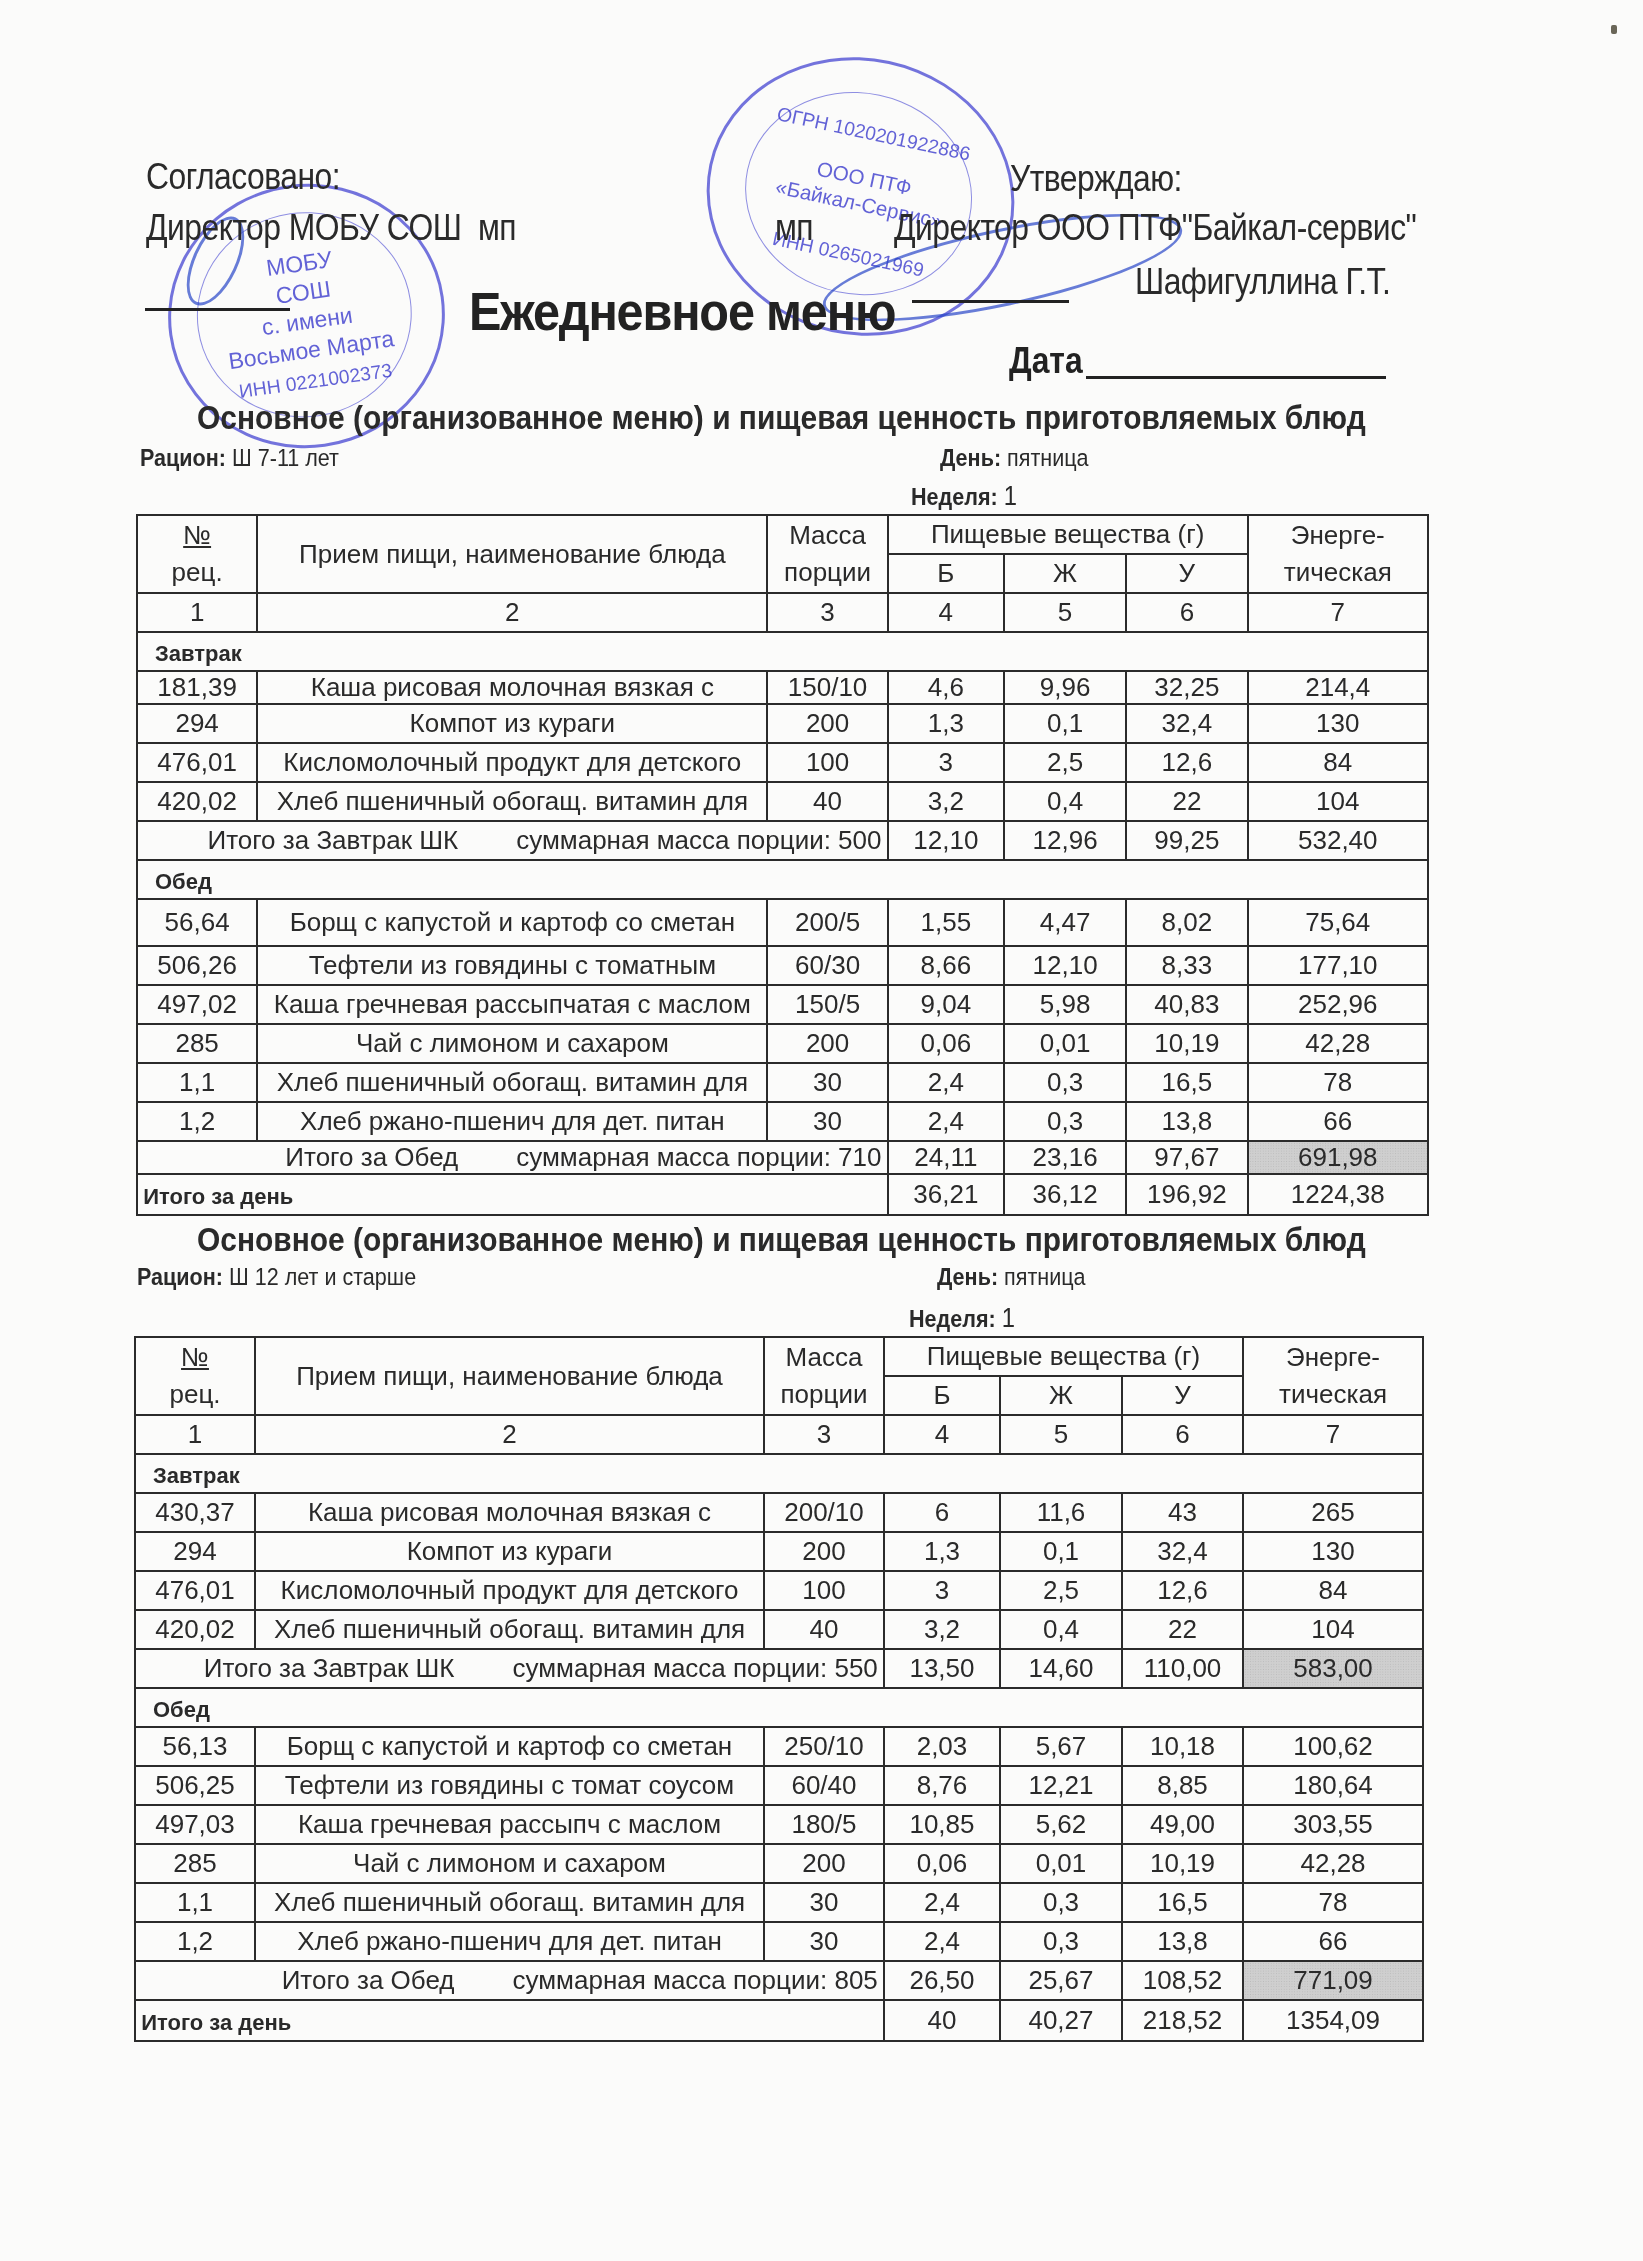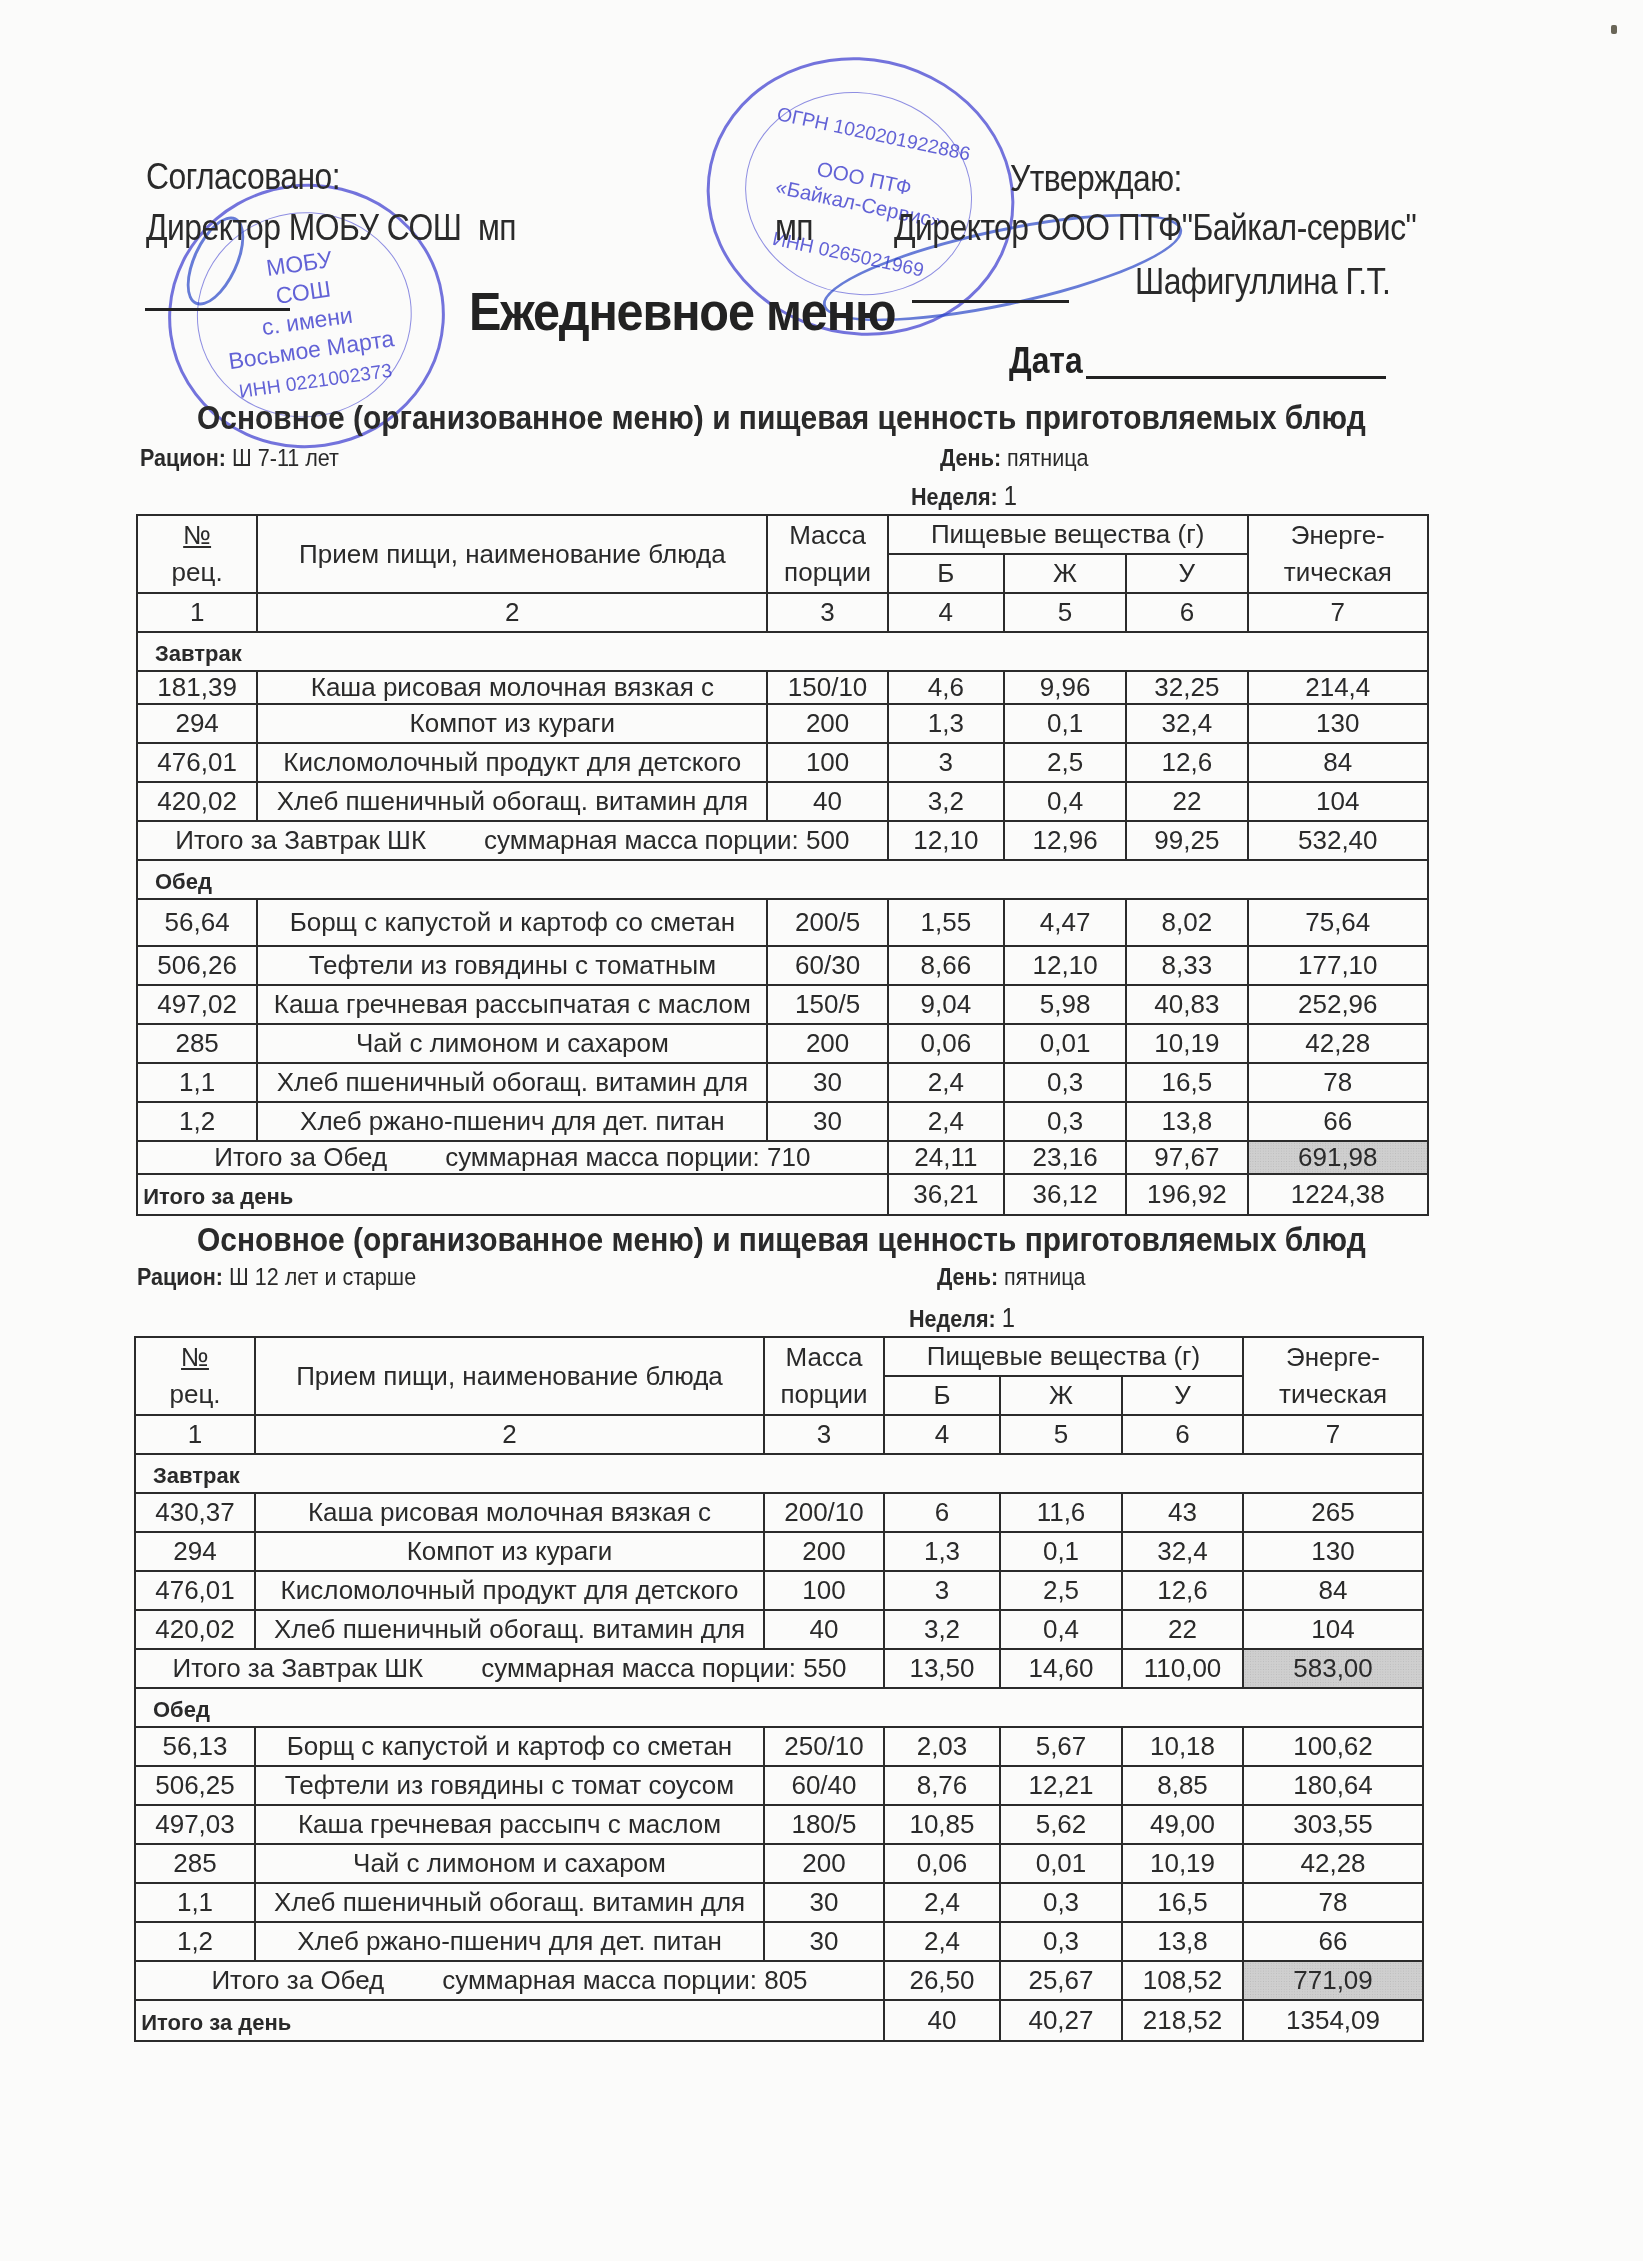--- a/index.html
+++ b/index.html
@@ -28,21 +28,21 @@
   table.menu {
     position:absolute; border-collapse:collapse; table-layout:fixed;
     font-size:26px; color:#2a2a2a;
   }
   table.menu td {
     border:2.6px solid #2b2b2b; padding:0 5.2px; overflow:hidden; white-space:nowrap;
     text-align:center; vertical-align:middle;
   }
   table.menu td.name { text-align:center; }
   table.menu td.group { text-align:left; font-weight:bold; font-size:22px; vertical-align:bottom; padding-bottom:2.6px;padding-left:17px; }
-  table.menu td.total-label { text-align:center; }
+  table.menu td.total-label { text-align:right; }
   table.menu td.day-label { text-align:left; font-weight:bold; font-size:22px; vertical-align:bottom; padding-bottom:3.9px;border-radius:14px; }
   table.menu td.gray {
     background-color:#cfcfcf;
     background-image: radial-gradient(#b9b9b9 0.6px, transparent 0.6px);
     background-size:2.6px 2.6px;
   }
   table.menu tr.hrow1 td, table.menu tr.hrow2 td { font-size:26px; }
   .sum-mass { display:inline-block; margin-left:58px; }
 </style>
 </head>

